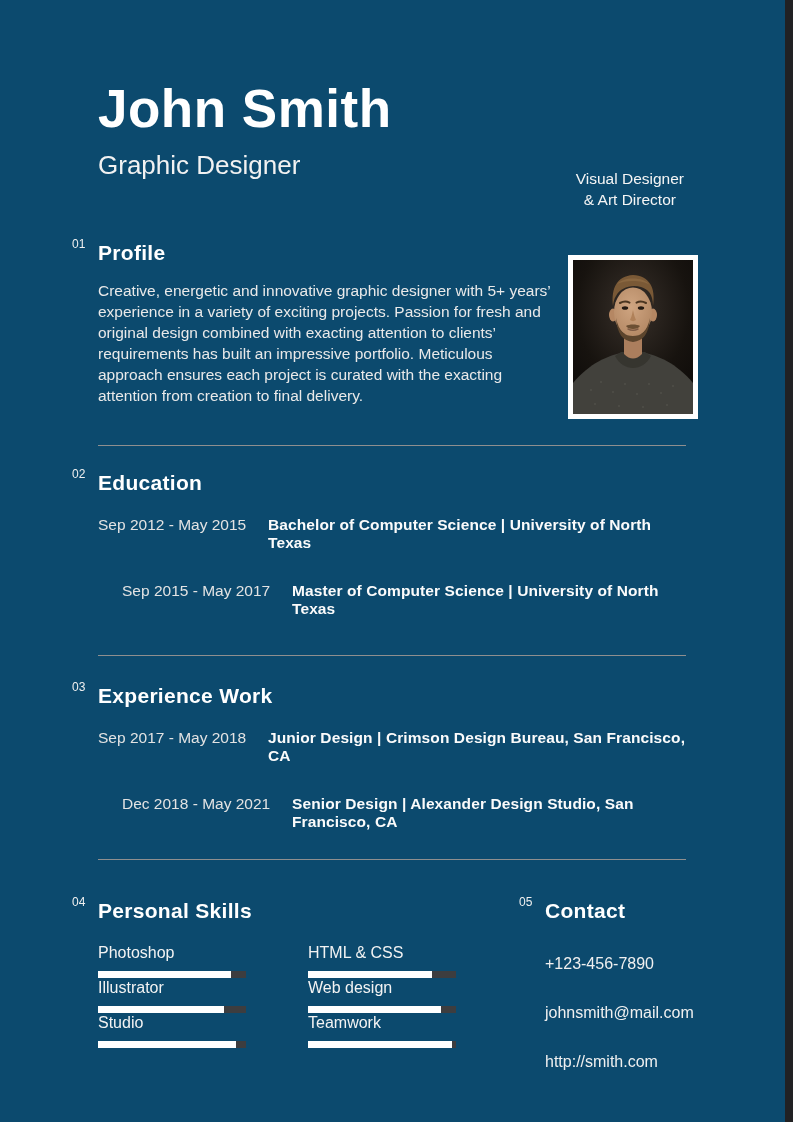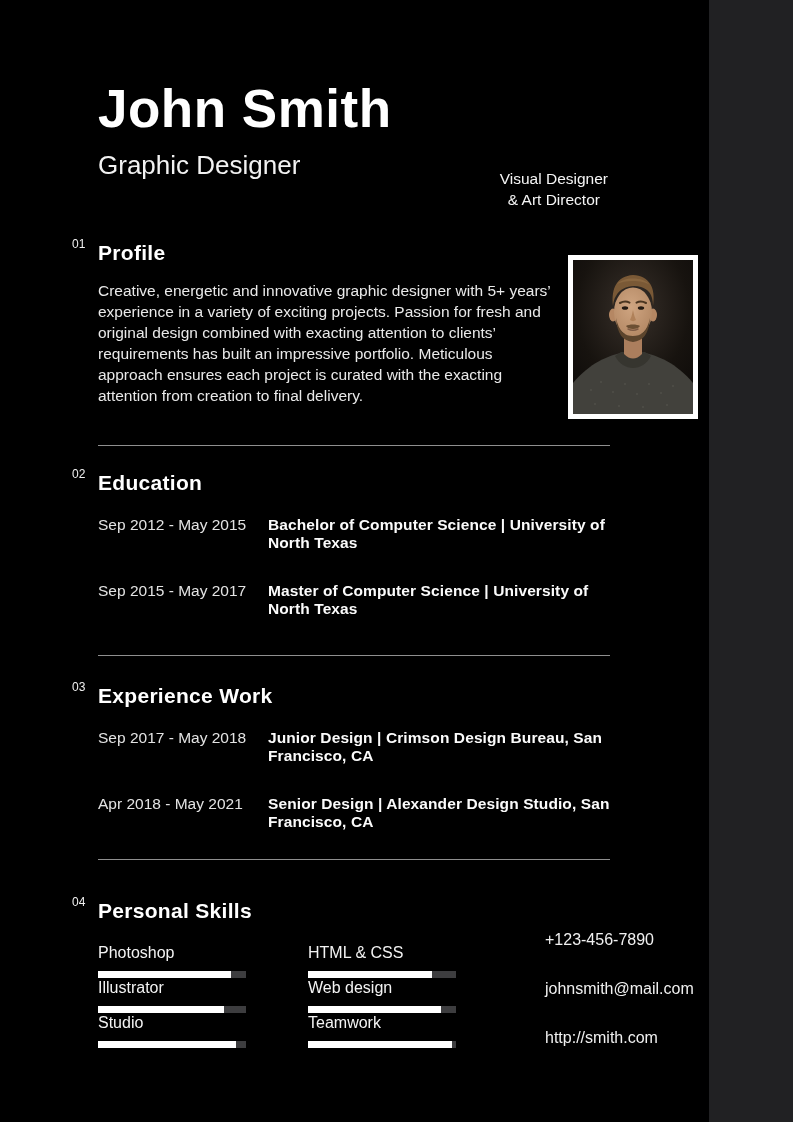--- a/index.html
+++ b/index.html
@@ -1,20 +1,20 @@
 <!DOCTYPE html>
 <html><head>
 <meta charset="utf-8">
 <style>
   html, body { margin: 0; padding: 0; background: #212123; }
   .page {
     position: relative;
-    width: 709px;
+    width: 785px;
     height: 1122px;
-    background: #000000;
+    background: #0c4a6e;
     font-family: "Liberation Sans", "DejaVu Sans", sans-serif;
     color: #ffffff;
     overflow: hidden;
   }
   
   .header { padding: 82px 0 0 98px; }
   .name-title {
     margin: 0;
     font-size: 53px;
     font-weight: bold;
@@ -79,21 +79,21 @@
     margin: 0;
     width: 100%;
   }
   .divider-1 { margin-top: 39px; }
   .divider-2 { margin-top: 37px; }
   .divider-3 { margin-top: 28px; }
   .edu-section { margin-top: 25px; }
   .exp-section { margin-top: 28px; }
   .rows { margin-top: 21px; }
   .row { display: flex; margin-top: 0; margin-bottom: 30px; align-items: baseline; }
-  .row:last-child { margin-bottom: 26px; }
+  .row:last-child { margin-bottom: 26px; margin-left: 24px; }
   .row-dates {
     flex: 0 0 150px;
     margin-right: 20px;
     font-size: 15.5px;
     color: #e3e3e3;
   }
   .row-desc {
     font-size: 15.5px;
     font-weight: bold;
     color: #fbfbfb;
@@ -238,21 +238,21 @@
       <div class="section-head">
         <span class="sec-num">03</span>
         <h2 class="sec-title">Experience Work</h2>
       </div>
       <div class="rows">
         <div class="row">
           <div class="row-dates">Sep 2017 - May 2018</div>
           <div class="row-desc">Junior Design | Crimson Design Bureau, San Francisco, CA</div>
         </div>
         <div class="row">
-          <div class="row-dates">Apr 2018 - May 2021</div>
+          <div class="row-dates">Dec 2018 - May 2021</div>
           <div class="row-desc">Senior Design | Alexander Design Studio, San Francisco, CA</div>
         </div>
       </div>
     </section>
 
     <hr class="divider divider-3">
 
     <div class="bottom">
 
       <section class="skills-col">
@@ -294,20 +294,24 @@
           <div class="skill">
             <div class="skill-label">Teamwork</div>
             <div class="skill-track">
               <div class="skill-fill" style="width: 97%;"></div>
             </div>
           </div>
         </div>
       </section>
 
       <section class="contact-col">
+        <div class="section-head">
+          <span class="sec-num">05</span>
+          <h2 class="sec-title">Contact</h2>
+        </div>
         <div class="contact-items">
           <div class="contact-item">+123-456-7890</div>
           <div class="contact-item">johnsmith@mail.com</div>
           <div class="contact-item">http://smith.com</div>
         </div>
       </section>
 
     </div>
   </div>
 </div>

